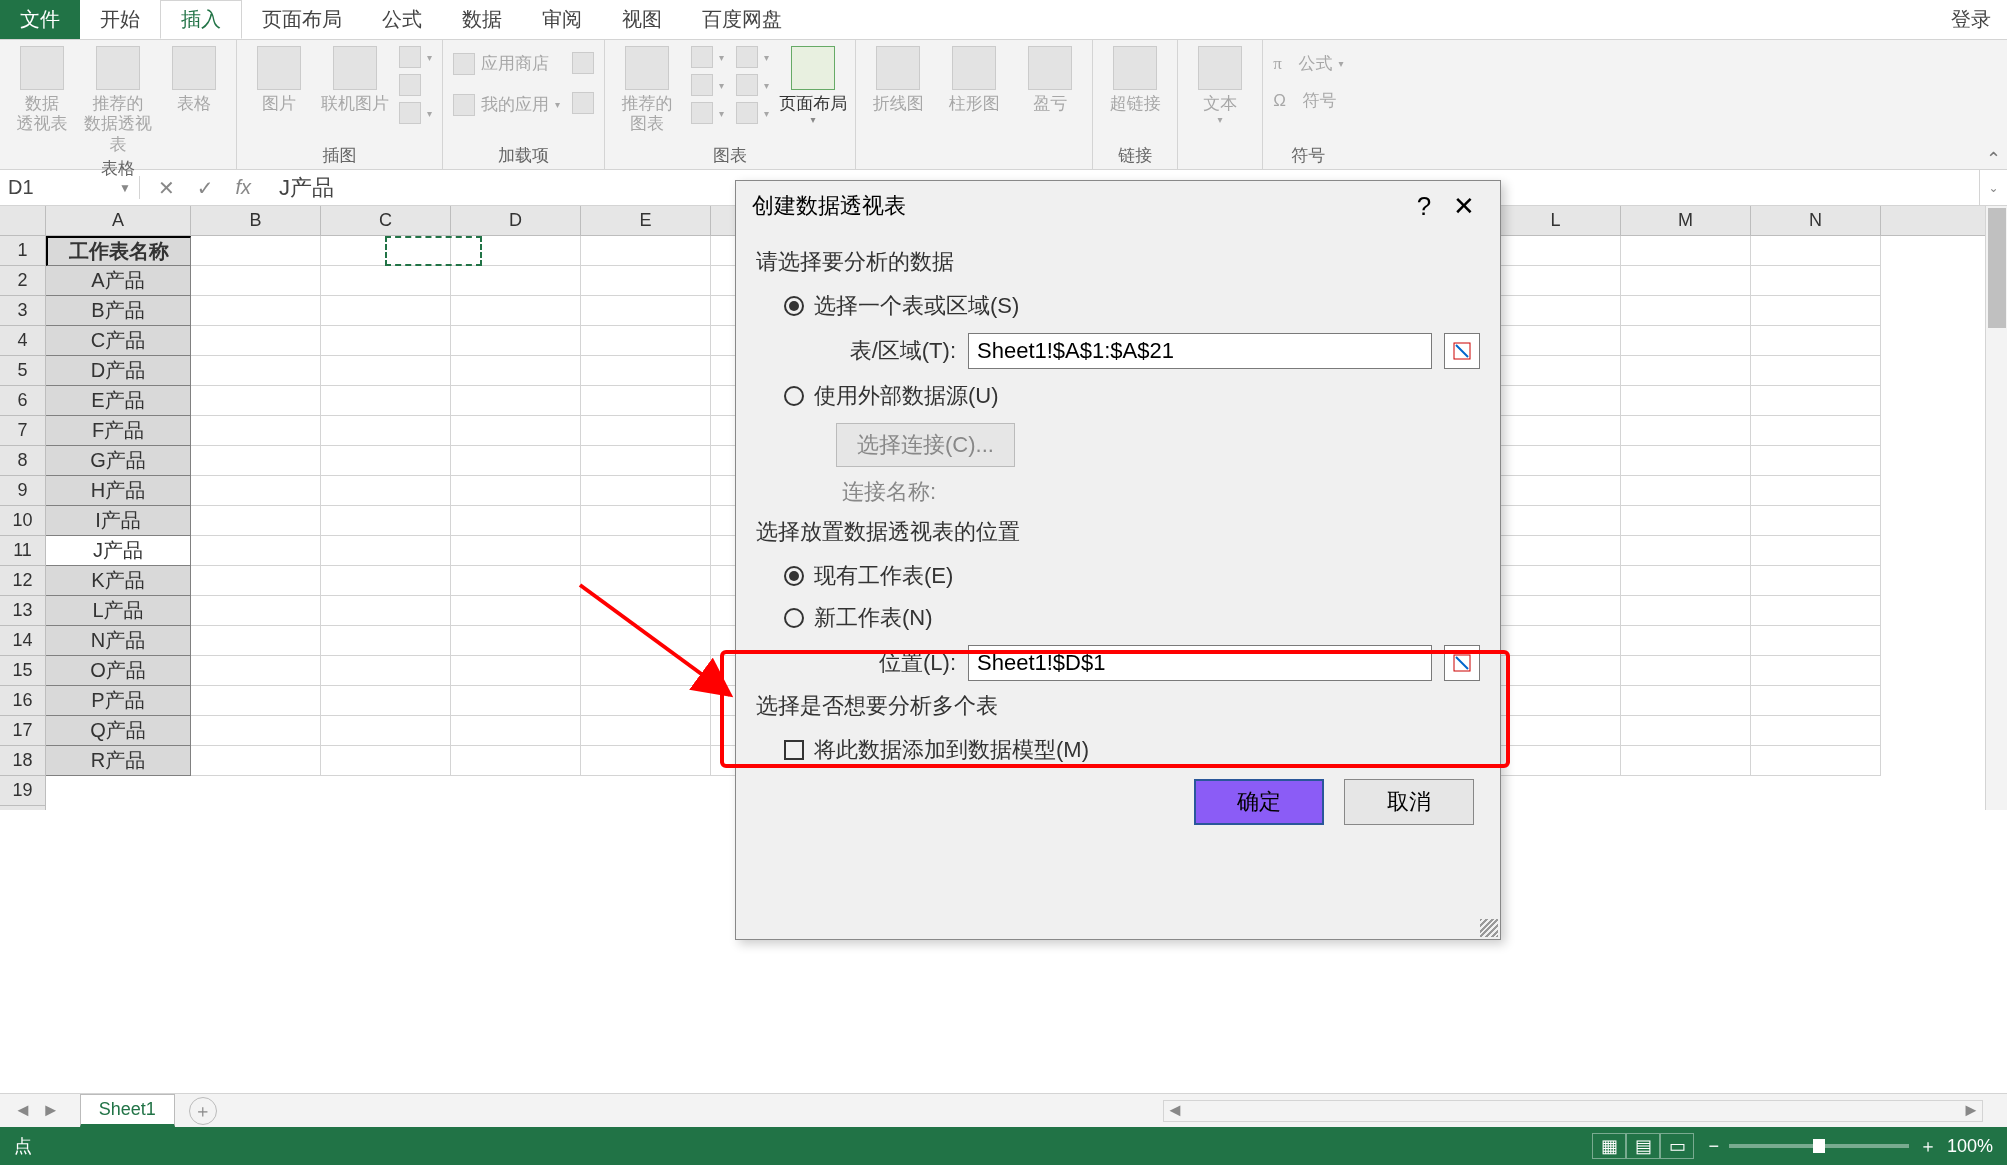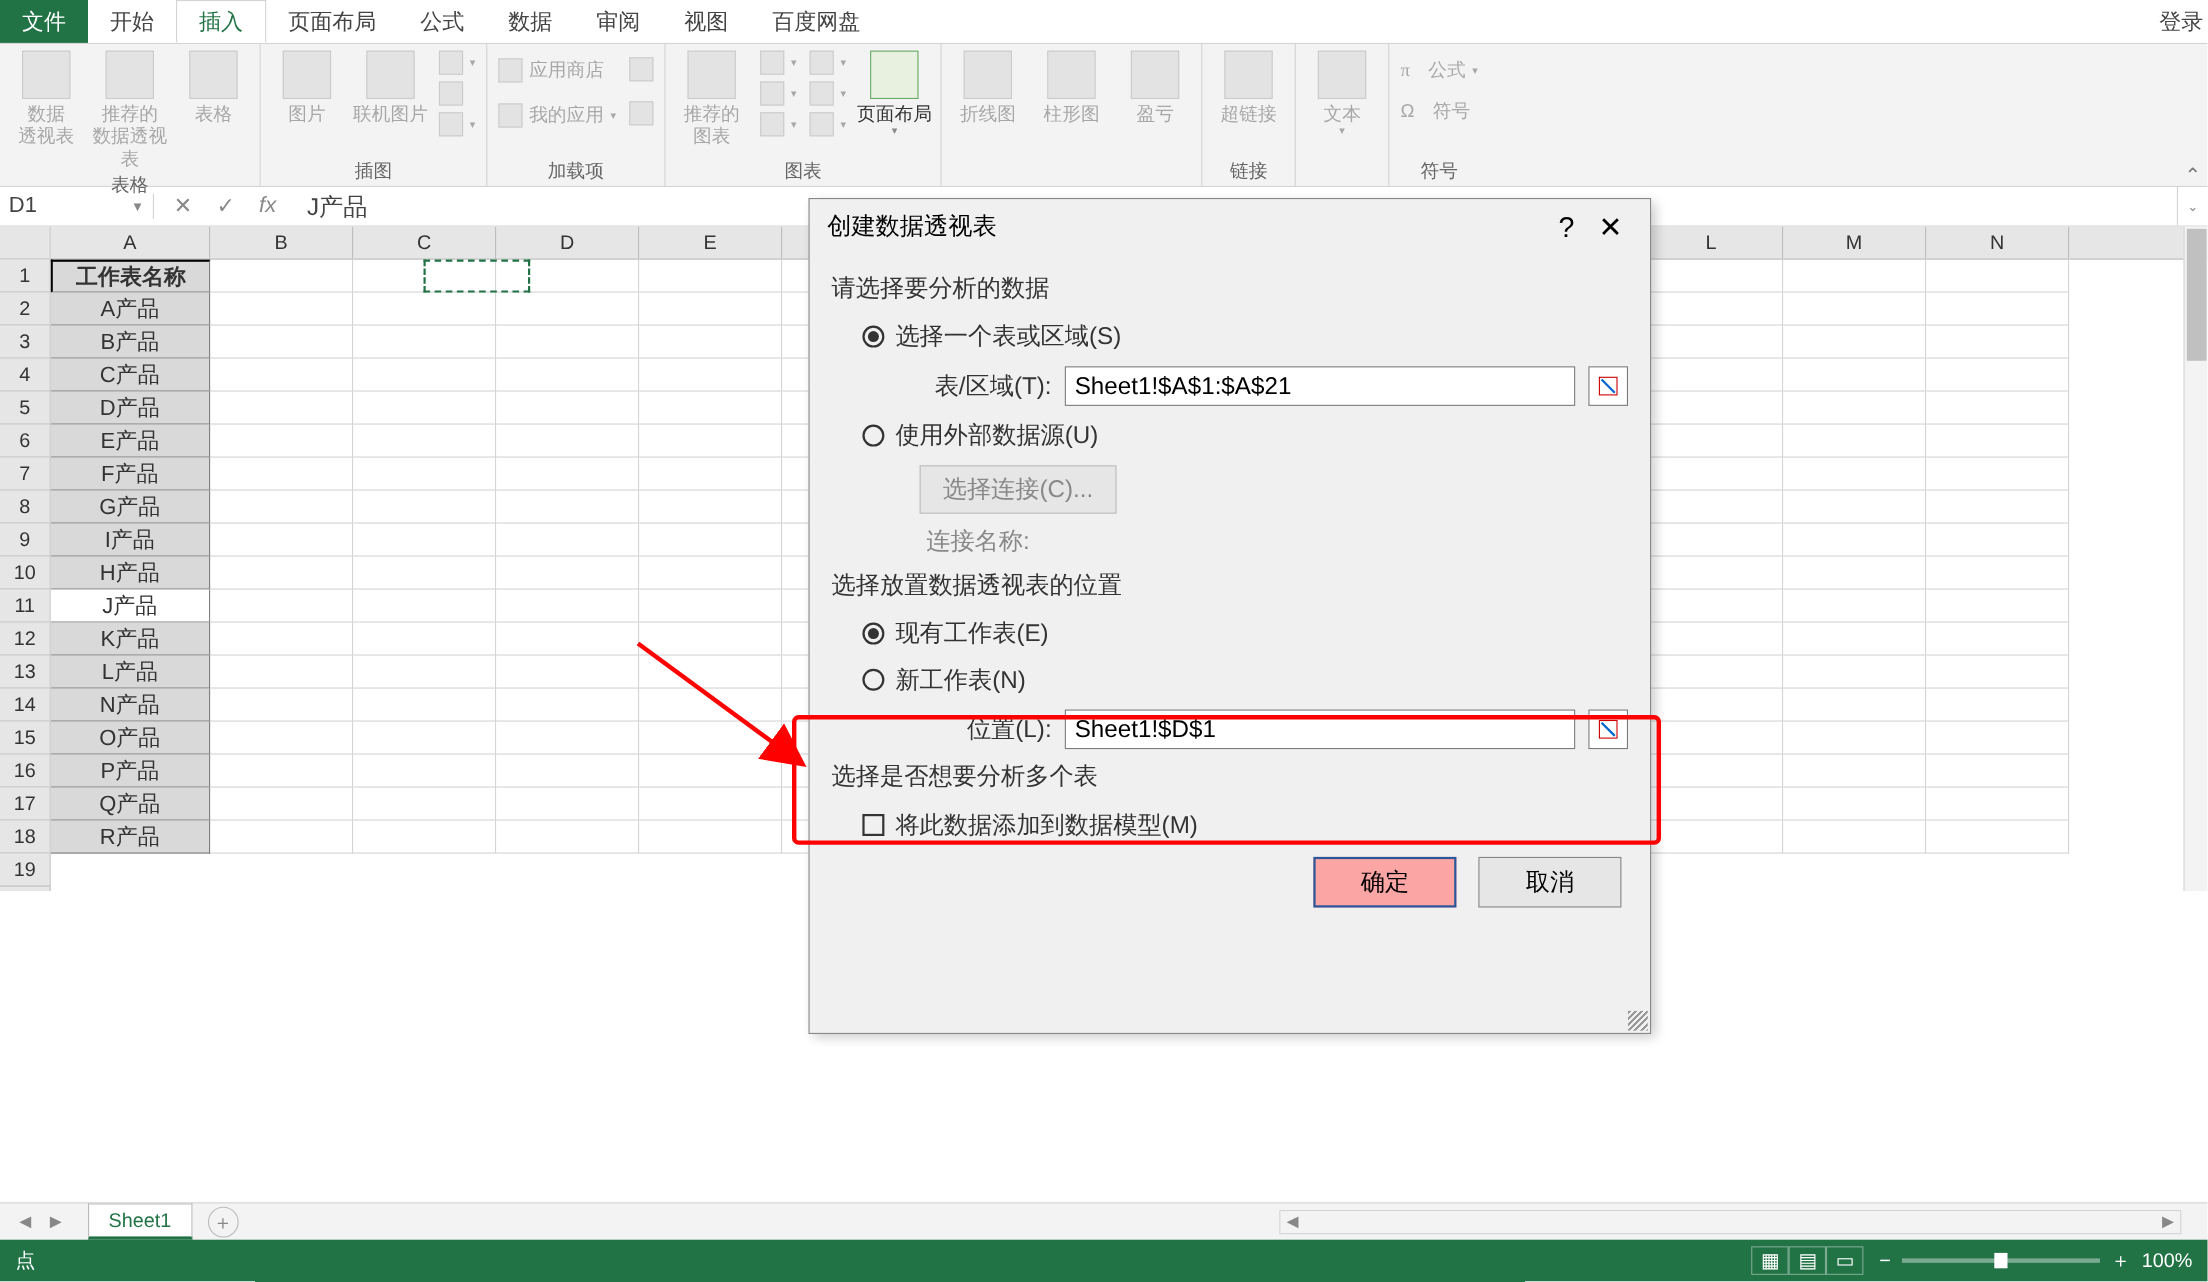--- a/index.html
+++ b/index.html
@@ -3,21 +3,21 @@
 <meta charset="utf-8">
 <style>
 * { box-sizing: border-box; margin: 0; padding: 0; font-family: "Microsoft YaHei", sans-serif; }
 body { background: #fff; font-size: 18px; overflow: hidden; width: 2007px; height: 1165px; position: relative; }
 
 
 .tabs { display: flex; height: 40px; border-bottom: 1px solid #d4d4d4; align-items: stretch; background: #fff; }
 .tab { padding: 0 20px; display: flex; align-items: center; cursor: pointer; font-size: 20px; color: #444; }
 .tab.file { background: #217346; color: #fff; }
 .tab.active { background: #fff; border: 1px solid #d4d4d4; border-bottom: 1px solid #fff; color: #217346; }
-.tab.login { margin-left: auto; color: #444; padding-right: 4px; }
+.tab.login { margin-left: auto; color: #444; padding-right: 16px; }
 
 
 .ribbon { display: flex; height: 130px; border-bottom: 1px solid #d4d4d4; background: #f3f3f3; }
 .rgroup { display: flex; flex-direction: column; align-items: center; border-right: 1px solid #d4d4d4; padding: 2px 6px 0 6px; }
 .rgroup-body { display: flex; flex: 1; align-items: flex-start; gap: 4px; }
 .rgroup-label { font-size: 17px; color: #666; padding: 2px 0; }
 .rbig { display: flex; flex-direction: column; align-items: center; width: 72px; color: #888; cursor: pointer; font-size: 17px; text-align: center; line-height: 1.2; padding-top: 4px; }
 .rbig .ico { width: 44px; height: 44px; background: #ddd; border: 1px solid #bbb; margin-bottom: 4px; }
 .rsmall-col { display: flex; flex-direction: column; gap: 2px; padding-top: 2px; }
 .rsmall { display: flex; align-items: center; gap: 6px; color: #888; font-size: 17px; cursor: pointer; padding: 2px 4px; }
@@ -72,21 +72,21 @@
 .fld label{ min-width:120px; text-align:right; }
 .txt { flex:1; height:36px; border:1px solid #7a7a7a; background:#fff; padding:0 8px; font-size:22px; }
 .refbtn { width:36px; height:36px; border:1px solid #7a7a7a; background:#fff; display:flex; align-items:center; justify-content:center; cursor:pointer; }
 .refbtn svg{display:block;}
 .dbtn { display:inline-block; padding:6px 20px; background:#e6e6e6; border:1px solid #bbb; color:#888; margin-left:80px; }
 .conn-name { margin:10px 0 10px 86px; color:#888; }
 .chk { display:flex; align-items:center; gap:10px; margin:14px 0 14px 28px; }
 .chk .box{ width:20px; height:20px; border:2px solid #333; }
 .dlg-btns { display:flex; gap:20px; justify-content:flex-end; padding: 0 26px 18px 0; }
 .btn { width:130px; height:46px; border:1px solid #888; background:#e6e6e6; font-size:22px; cursor:pointer; }
-.btn.primary { border:2px solid #2a579a; background:#fca5a5; }
+.btn.primary { border:2px solid #2a579a; background:#8b5cf6; }
 .redbox { position:absolute; border:4px solid #ff0000; border-radius:6px; pointer-events:none; z-index:110; }
 .resize-grip { position:absolute; right:2px; bottom:2px; width:18px; height:18px; background: repeating-linear-gradient(135deg,#999 0 2px,transparent 2px 4px); }
 
 
 .sheettabs { position:absolute; left:0; bottom:38px; right:0; height:34px; display:flex; align-items:center; border-top:1px solid #d4d4d4; background:#f3f3f3; font-size:18px; }
 .sheettabs .nav{ display:flex; gap:10px; padding:0 14px; color:#888; }
 .stab { padding:4px 18px; background:#fff; border:1px solid #bbb; border-bottom:3px solid #217346; color:#217346; margin-left:6px; }
 .addsheet { width:28px; height:28px; border:1px solid #bbb; border-radius:50%; margin-left:14px; display:flex; align-items:center; justify-content:center; color:#888; cursor:pointer; }
 .hscroll { margin-left:auto; width:820px; height:22px; background:#f3f3f3; border:1px solid #d4d4d4; position:relative; margin-right:24px; }
 .hscroll .l,.hscroll .r{position:absolute;top:0;width:22px;height:20px;display:flex;align-items:center;justify-content:center;color:#888;}
@@ -464,37 +464,37 @@
           <div class="cell W" style="width: 130px;"></div>
           <div class="cell W" style="width: 130px;"></div>
           <div class="cell W" style="width: 130px;"></div>
           <div class="cell W" style="width: 130px;"></div>
           <div class="cell W" style="width: 130px;"></div>
           <div class="cell W" style="width: 130px;"></div>
           <div class="cell W" style="width: 130px;"></div>
           <div class="cell W" style="width: 130px;"></div>
         </div>
         <div class="datarow">
+          <div class="cell A">H产品</div>
+          <div class="cell W" style="width: 130px;"></div>
+          <div class="cell W" style="width: 130px;"></div>
+          <div class="cell W" style="width: 130px;"></div>
+          <div class="cell W" style="width: 130px;"></div>
+          <div class="cell W" style="width: 130px;"></div>
+          <div class="cell W" style="width: 130px;"></div>
+          <div class="cell W" style="width: 130px;"></div>
+          <div class="cell W" style="width: 130px;"></div>
+          <div class="cell W" style="width: 130px;"></div>
+          <div class="cell W" style="width: 130px;"></div>
+          <div class="cell W" style="width: 130px;"></div>
+          <div class="cell W" style="width: 130px;"></div>
+          <div class="cell W" style="width: 130px;"></div>
+        </div>
+        <div class="datarow">
           <div class="cell A">I产品</div>
-          <div class="cell W" style="width: 130px;"></div>
-          <div class="cell W" style="width: 130px;"></div>
-          <div class="cell W" style="width: 130px;"></div>
-          <div class="cell W" style="width: 130px;"></div>
-          <div class="cell W" style="width: 130px;"></div>
-          <div class="cell W" style="width: 130px;"></div>
-          <div class="cell W" style="width: 130px;"></div>
-          <div class="cell W" style="width: 130px;"></div>
-          <div class="cell W" style="width: 130px;"></div>
-          <div class="cell W" style="width: 130px;"></div>
-          <div class="cell W" style="width: 130px;"></div>
-          <div class="cell W" style="width: 130px;"></div>
-          <div class="cell W" style="width: 130px;"></div>
-        </div>
-        <div class="datarow">
-          <div class="cell A">H产品</div>
           <div class="cell W" style="width: 130px;"></div>
           <div class="cell W" style="width: 130px;"></div>
           <div class="cell W" style="width: 130px;"></div>
           <div class="cell W" style="width: 130px;"></div>
           <div class="cell W" style="width: 130px;"></div>
           <div class="cell W" style="width: 130px;"></div>
           <div class="cell W" style="width: 130px;"></div>
           <div class="cell W" style="width: 130px;"></div>
           <div class="cell W" style="width: 130px;"></div>
           <div class="cell W" style="width: 130px;"></div>

